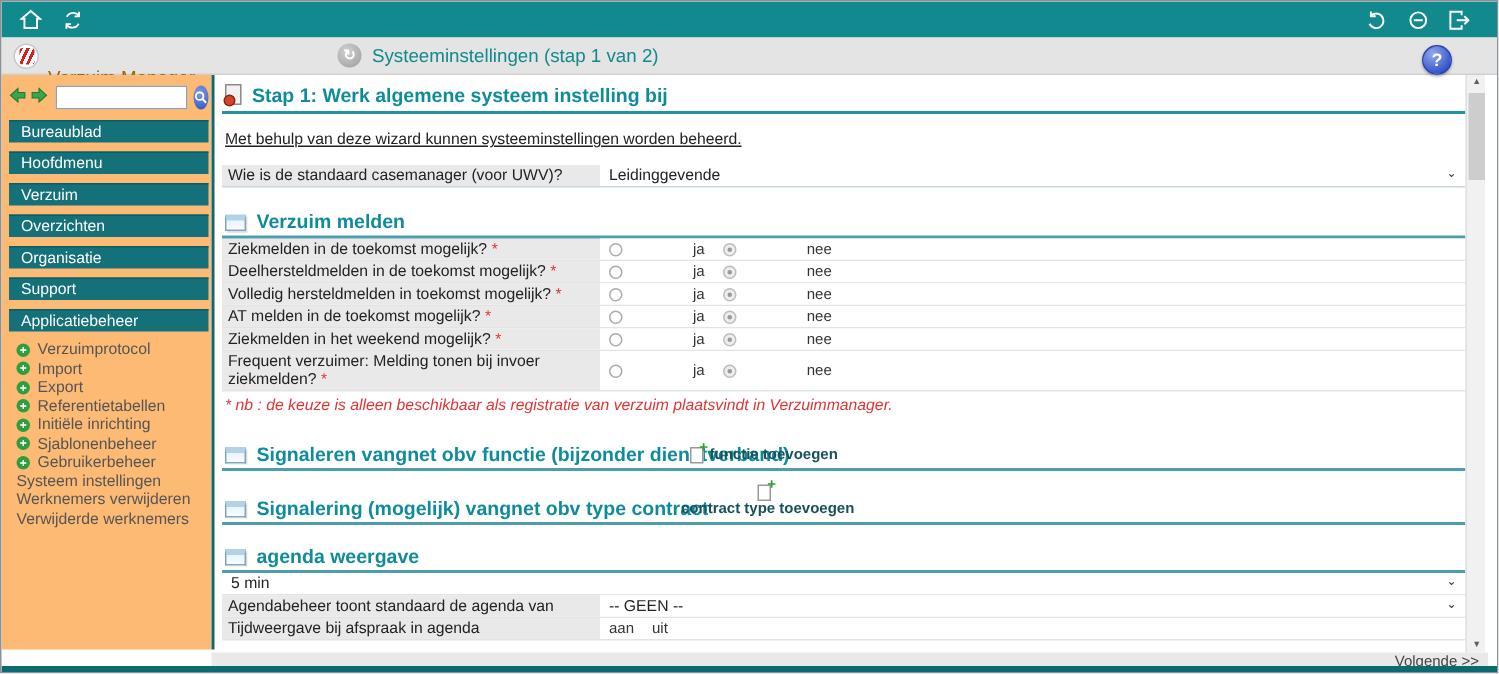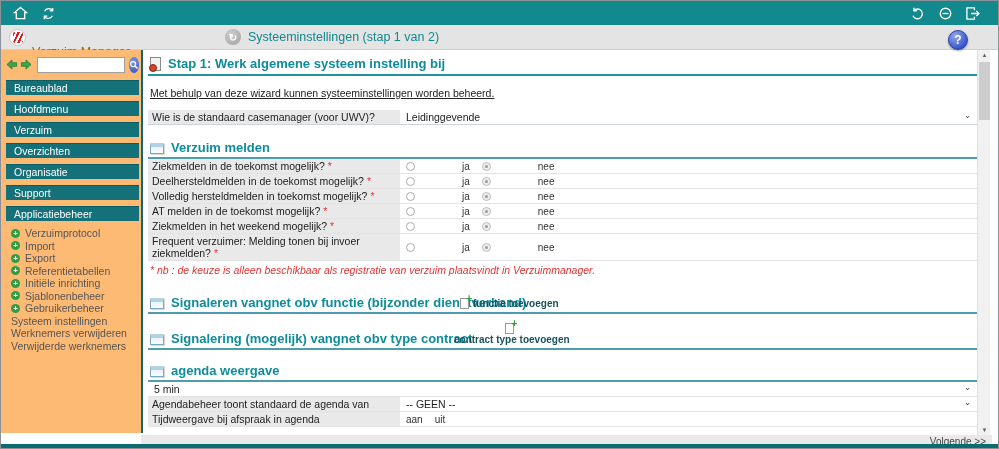--- a/index.html
+++ b/index.html
@@ -28,21 +28,21 @@
   .nav-arrow { display:inline-block; margin-right:2px; cursor:pointer; }
   .search-input { width:88px; height:16px; border:1px solid #9f9f9f; font-size:10px; padding:0 3px; margin:0 4px 0 3px; }
   .search-btn { width:16px; height:16px; border-radius:50%; background:radial-gradient(circle at 35% 30%, #7d99e0, #2f55bd); display:flex; align-items:center; justify-content:center; cursor:pointer; }
   .menu-btn { height:15px; line-height:15px; background:#147179; border-top:1px solid #0b5d64; color:#fff; font-size:10.5px; padding-left:8px; margin:0 2px 6px 5px; cursor:pointer; }
   .sub-item { display:flex; align-items:center; font-size:10.5px; color:#555; padding:0 0 0 10px; height:12.5px; cursor:pointer; white-space:nowrap; }
   .plus-circle { width:9px; height:9px; border-radius:50%; background:#2f9e41; color:#fff; font-size:8px; line-height:9px; text-align:center; font-weight:bold; margin-right:5px; flex:0 0 auto; }
   .plain-item { font-size:10.5px; color:#555; padding-left:10px; height:12.5px; line-height:12.5px; cursor:pointer; white-space:nowrap; }
 
   
   .main { position:absolute; left:140px; top:49px; width:838px; bottom:15px; background:#fff; border-left:2px solid #10676d; padding:6px 2px 0 5px; overflow:hidden; }
-  .step-header { display:flex; align-items:center; border-bottom:2px solid #2293a3; padding-bottom:3px; }
+  .step-header { display:flex; align-items:flex-start; border-bottom:2px solid #2293a3; padding-bottom:3px; }
   .step-icon { width:11px; height:14px; background:#f2f2f2; border:1px solid #8a8a8a; position:relative; margin:0 7px 0 2px; }
   .step-icon::after { content:""; position:absolute; left:-2px; bottom:-2px; width:6px; height:6px; border-radius:50%; background:#d2452a; border:1px solid #8c2413; }
   .step-title { color:#0e8c9c; font-size:13px; font-weight:bold; }
   .intro { font-size:10.5px; color:#222; margin:11px 0 0 2px;text-decoration:underline; }
   .section { margin-top:0; }
   .sec-header { display:flex; align-items:flex-end; border-bottom:2px solid #4d9dae; padding-bottom:2px; position:relative; }
   .win-icon { width:14px; height:11px; border:1px solid #7fa6bd; border-top:4px solid #b3d3e5; background:linear-gradient(#e8f4fb,#f9fcfe); margin:0 7px 1px 2px; box-shadow:1px 1px 1px rgba(0,0,0,.15); }
   .sec-title { color:#0e8c9c; font-size:13px; font-weight:bold; }
   .add-link { position:absolute; bottom:3px; display:flex; align-items:center; cursor:pointer; }
   .addpage-icon { width:9px; height:11px; background:#fff; border:1px solid #9a9a9a; position:relative; margin-right:4px; }

